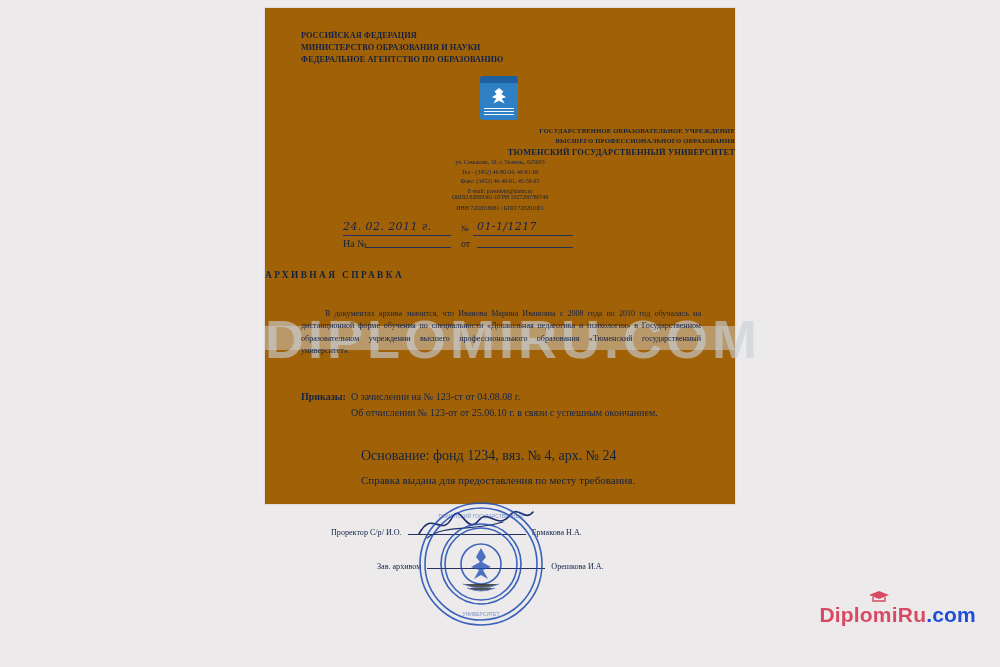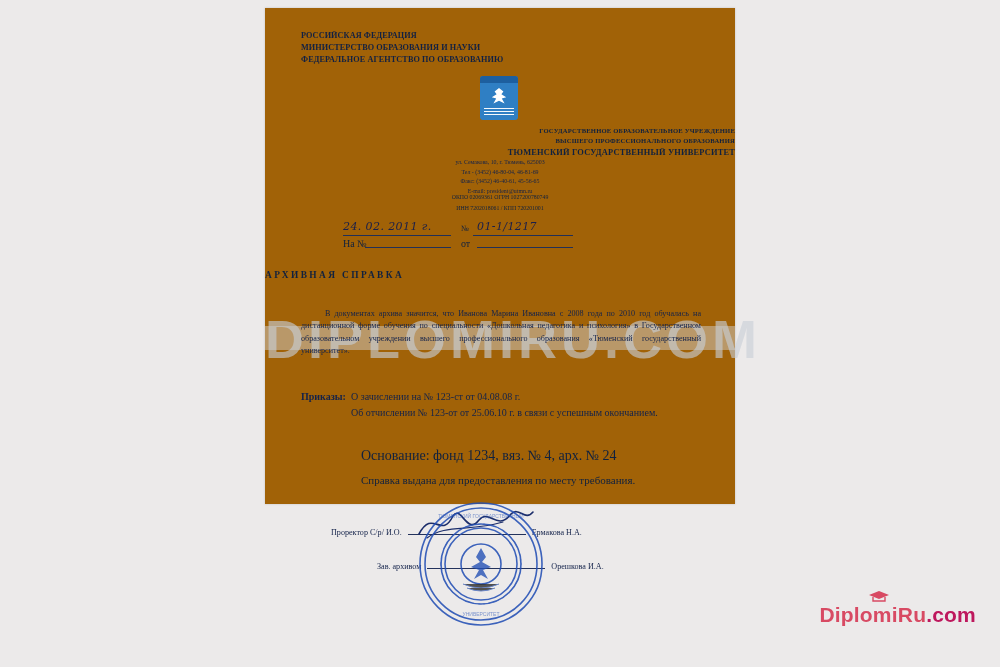--- a/index.html
+++ b/index.html
@@ -202,21 +202,21 @@
   }
   .logo{
     position:absolute;
     right:24px; bottom:40px;
     font-family:"Liberation Sans", sans-serif;
     font-size:21px;
     font-weight:bold;
     color:#d84a63;
     letter-spacing:.2px;
   }
-  .logo .com{color:#be185d;}
+  .logo .com{color:#1d4ed8;}
   .logo .cap{
     position:absolute;
     right:86px; top:-13px;
     width:22px;height:12px;
   }
 </style>
 </head>
 <body>
 
 <div id="sheet">

